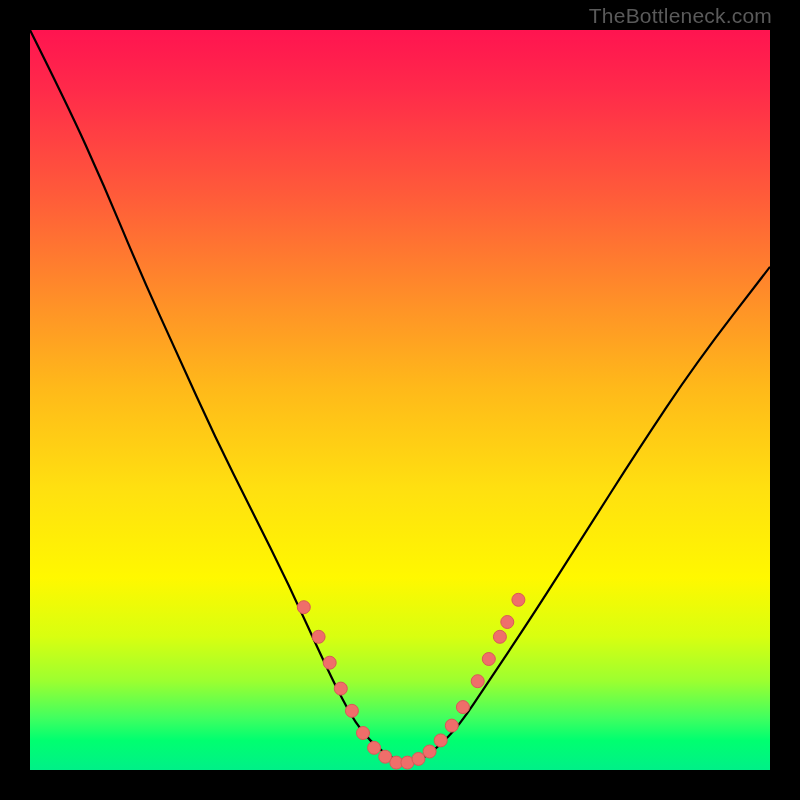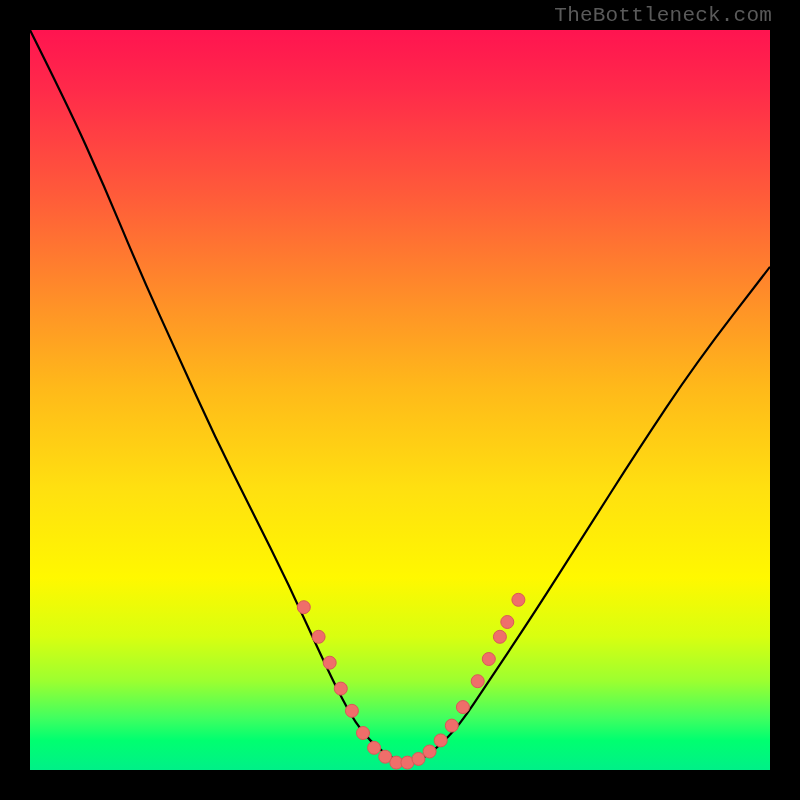--- a/index.html
+++ b/index.html
@@ -11,21 +11,20 @@
     overflow: hidden;
     font-family: Arial, Helvetica, sans-serif;
   }
   .frame {
     position: absolute;
     top: 0;
     left: 0;
     width: 800px;
     height: 800px;
     background: #000;
-    font-family: Liberation Mono, monospace;
   }
   .plot-area {
     position: absolute;
     top: 30px;
     left: 30px;
     width: 740px;
     height: 740px;
     
     background: linear-gradient(
       to bottom,

